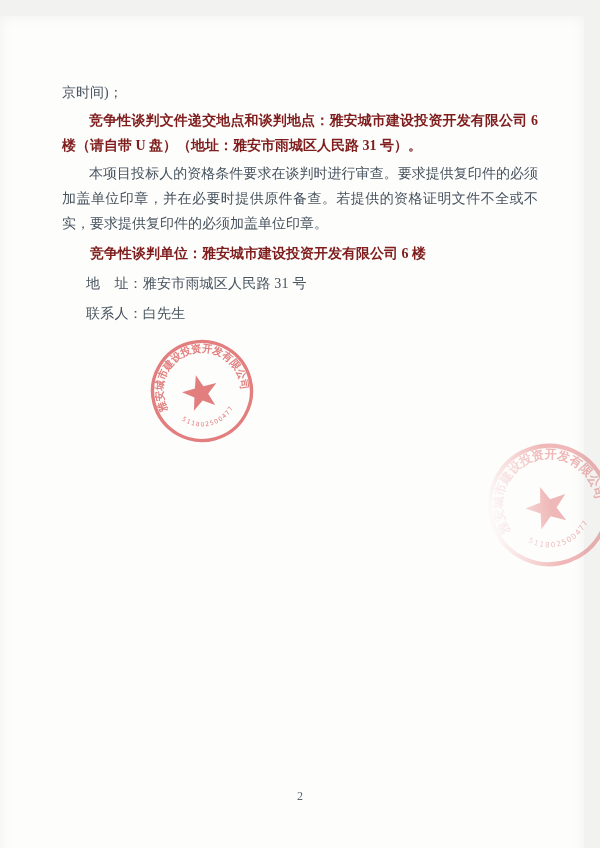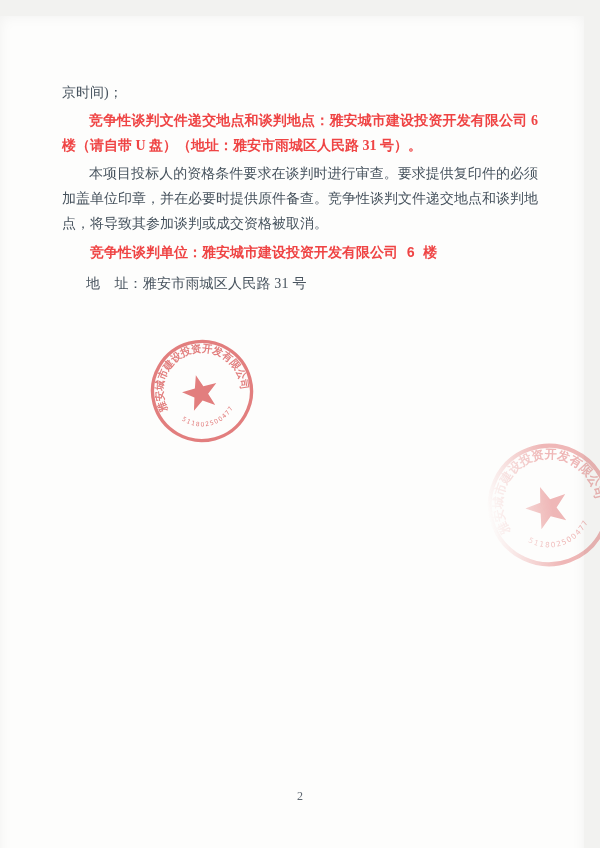--- a/index.html
+++ b/index.html
@@ -17,22 +17,22 @@
   .doc{
     position:absolute;left:62px;top:64px;width:476px;
     font-size:14px;line-height:25px;color:#46525d;
     text-align:justify;
   }
   .doc p{margin:3px 0 0 0;}
   .doc p:first-child{margin-top:0;}
   .p-cont{text-indent:0;}
   .p-indent{text-indent:27px;}
   .p-indent-lg{text-indent:36px;}
-  .p-bold{font-weight:bold;color:#ef4444;}
-  .p-contact-head{margin-left:28px !important;margin-top:5px !important;font-family:Liberation Mono, monospace;}
+  .p-bold{font-weight:bold;color:#7f1d1d;}
+  .p-contact-head{margin-left:28px !important;margin-top:5px !important;}
   .p-contact{margin-left:24px !important;margin-top:5px !important;letter-spacing:0.2px;font-family:Liberation Serif, serif;}
   .page-number{
     position:absolute;left:0;top:773px;width:600px;
     text-align:center;font-size:12px;color:#5d6670;
   }
   .stamp{
     position:absolute;
     mix-blend-mode:multiply;
     pointer-events:none;
   }
@@ -54,23 +54,24 @@
   .seal-code{font-size:6.6px;font-family:"DejaVu Sans","Liberation Sans",sans-serif;letter-spacing:0.6px;}
 </style>
 </head>
 <body>
 
 <div class="page">
 
   <div class="doc">
     <p class="p-cont">京时间)；</p>
     <p class="p-indent p-bold">竞争性谈判文件递交地点和谈判地点：雅安城市建设投资开发有限公司 6 楼（请自带 U 盘）（地址：雅安市雨城区人民路 31 号）。</p>
-    <p class="p-indent">本项目投标人的资格条件要求在谈判时进行审查。要求提供复印件的必须加盖单位印章，并在必要时提供原件备查。竞争性谈判文件递交地点和谈判地点，将导致其参加谈判或成交资格被取消。</p>
+    <p class="p-indent">本项目投标人的资格条件要求在谈判时进行审查。要求提供复印件的必须加盖单位印章，并在必要时提供原件备查。若提供的资格证明文件不全或不实，要求提供复印件的必须加盖单位印章。</p>
     <p class="p-cont p-bold p-contact-head">竞争性谈判单位：雅安城市建设投资开发有限公司 6 楼</p>
     <p class="p-cont p-contact">地　址：雅安市雨城区人民路 31 号</p>
+    <p class="p-cont p-contact">联系人：白先生</p>
   </div>
 
   <div class="stamp stamp-left">
     <svg viewBox="0 0 120 120" xmlns="http://www.w3.org/2000/svg" color="#dd5f5f">
       <defs>
         <path id="arcL" d="M 19.8 72.3 A 42 42 0 1 1 100.2 72.3" fill="none"></path>
         <path id="arcLb" d="M 29.7 82.9 A 38 38 0 0 0 90.3 82.9" fill="none"></path>
       </defs>
       <circle class="seal-ring" cx="60" cy="60" r="53" stroke="#dd5f5f"></circle>
       <polygon points="58,42 62.7,55.5 77,55.8 65.6,64.5 69.8,78.2 58,70 46.2,78.2 50.4,64.5 39,55.8 53.3,55.5" fill="#dd5f5f"></polygon>

